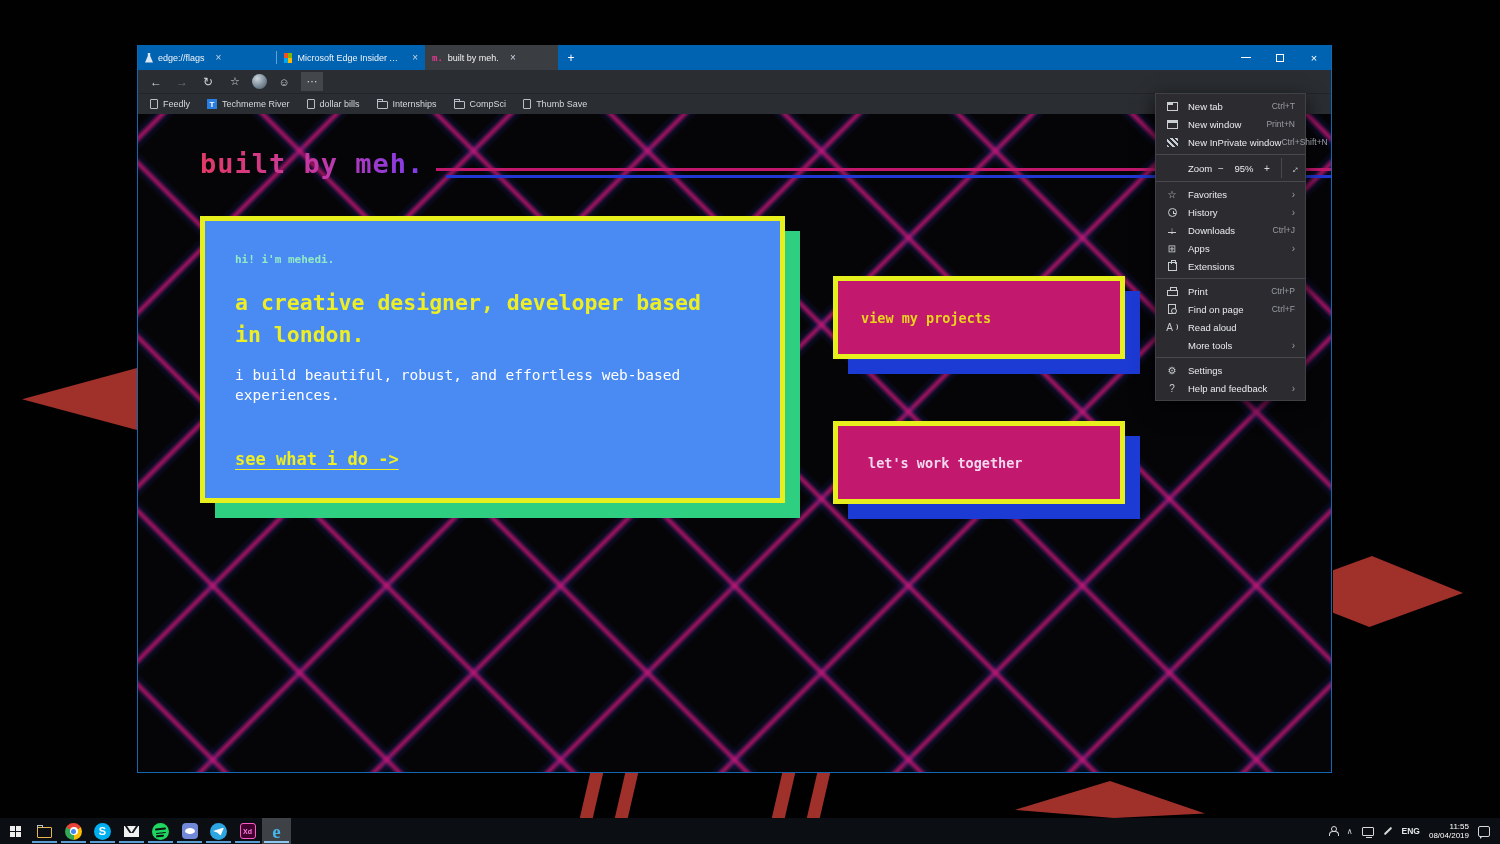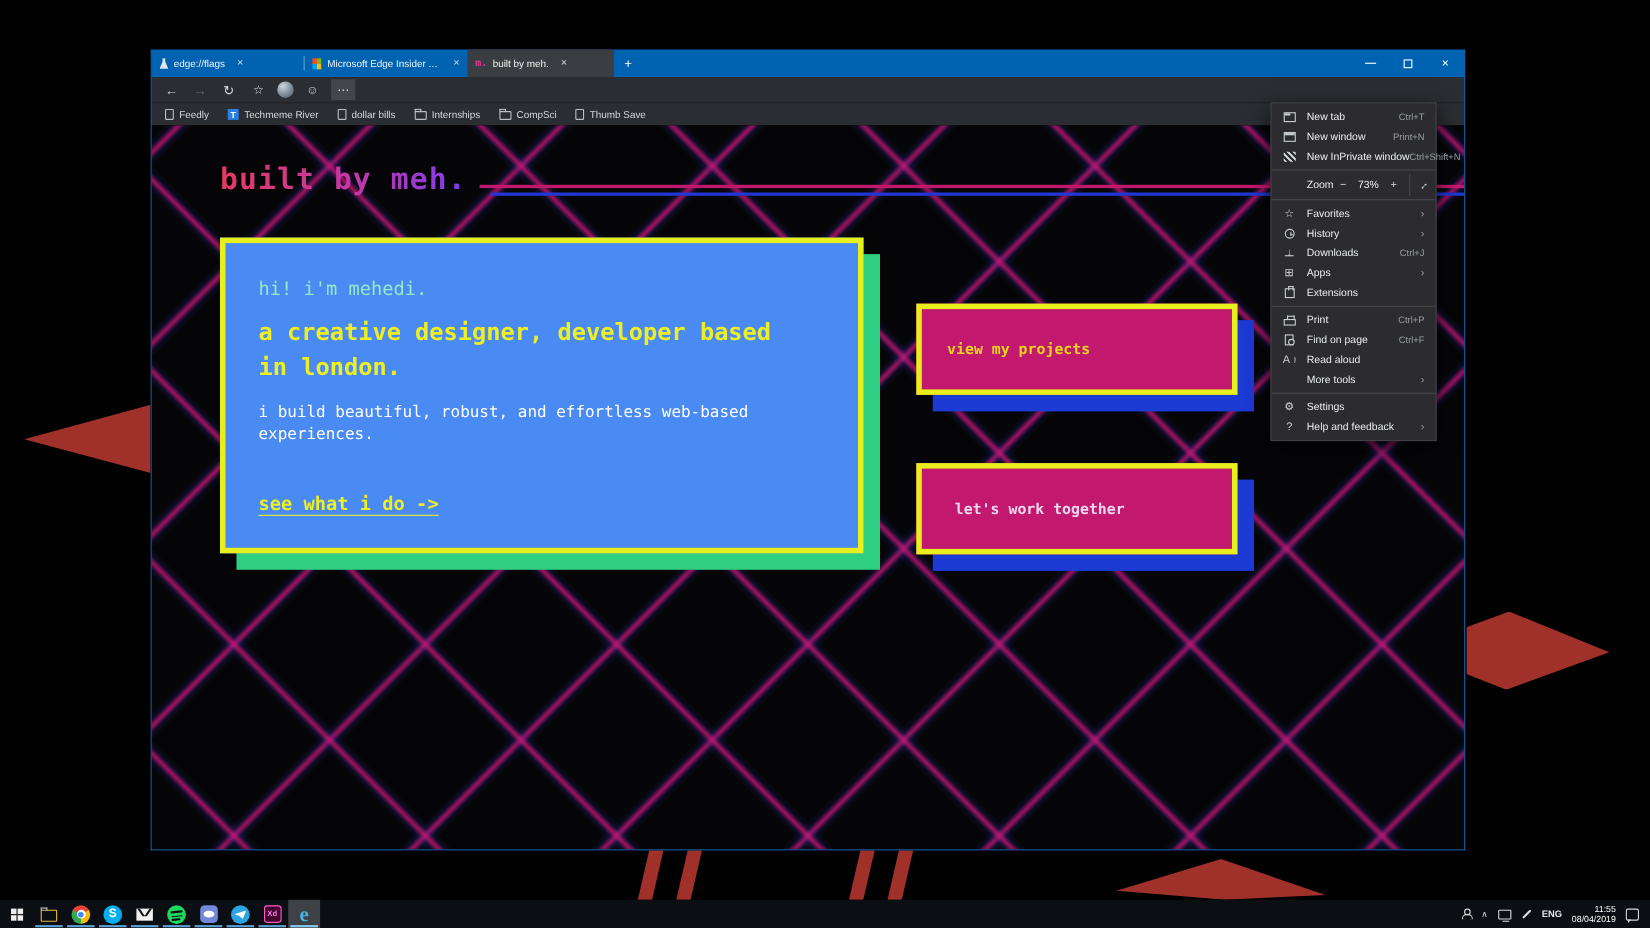--- a/index.html
+++ b/index.html
@@ -47,21 +47,21 @@
 
   
   .viewport{flex:1;position:relative;overflow:hidden;background-color:#050508;
     background-image:
       repeating-linear-gradient(45deg, rgba(0,0,0,0) 0px, rgba(0,0,0,0) 52px, rgba(40,40,160,.18) 57px, rgba(190,24,120,.75) 61px, rgba(190,24,120,.75) 62px, rgba(40,40,160,.18) 66px, rgba(0,0,0,0) 71px, rgba(0,0,0,0) 123px),
       repeating-linear-gradient(-45deg, rgba(0,0,0,0) 0px, rgba(0,0,0,0) 52px, rgba(40,40,160,.18) 57px, rgba(190,24,120,.75) 61px, rgba(190,24,120,.75) 62px, rgba(40,40,160,.18) 66px, rgba(0,0,0,0) 71px, rgba(0,0,0,0) 123px);}
   .logo{position:absolute;left:62px;top:34px;font-family:"DejaVu Sans Mono",monospace;font-weight:bold;font-size:27px;letter-spacing:1px;background:linear-gradient(90deg,#e23a64 0%,#c238a8 55%,#7c3cf0 100%);-webkit-background-clip:text;background-clip:text;color:transparent;}
   .hline{position:absolute;}
   .card-shadow{position:absolute;left:77px;top:117px;width:585px;height:287px;background:#2fcf81;}
   .card{position:absolute;left:62px;top:102px;width:585px;height:287px;background:#4a8af3;border:5px solid #e7ef1c;font-family:"DejaVu Sans Mono",monospace;}
-  .card .greet{position:absolute;left:30px;top:32px;font-size:17px;font-weight:normal;color:#90eac6;}
+  .card .greet{position:absolute;left:30px;top:32px;font-size:11px;font-weight:bold;color:#90eac6;}
   .card .headline{position:absolute;left:30px;top:66px;font-size:21.5px;font-weight:bold;color:#edee24;line-height:32px;}
   .card .bodytxt{position:absolute;left:30px;top:144px;font-size:14.5px;color:#ffffff;line-height:20px;}
   .card .cta{position:absolute;left:30px;top:228px;font-size:17px;font-weight:bold;color:#edee24;text-decoration:underline;text-underline-offset:4px;}
   .pbtn-shadow{position:absolute;width:292px;height:83px;background:#1c3ad4;}
   .pbtn{position:absolute;width:292px;height:83px;background:#c2186e;border:5px solid #e7ef1c;display:flex;align-items:center;padding-left:30px;font-family:"DejaVu Sans Mono",monospace;font-size:13.5px;font-weight:bold;}
   .pbtn.projects{color:#e9d41e;padding-left:23px;}
   .pbtn.contact{color:#f2d7ee;}
 
   
   .menu{position:absolute;left:1017px;top:48px;width:151px;background:#2c2c30;border:1px solid #414145;box-shadow:0 6px 18px rgba(0,0,0,.7);padding:3px 0;z-index:60;}
@@ -259,21 +259,21 @@
             <i class="ic-inprivate"></i>
           </span>
         <span class="mlabel">New InPrivate window</span>
         <span class="mshort">Ctrl+Shift+N</span>
       </div>
       <div class="mdiv"></div>
       <div class="mrow zoomrow">
         <span class="mico"></span>
         <span class="mlabel">Zoom</span>
         <span class="zbtn">−</span>
-        <span class="zval">73%</span>
+        <span class="zval">95%</span>
         <span class="zbtn">+</span>
         <span class="zfull">
             <span class="zfull-arrow">↔</span>
           </span>
       </div>
       <div class="mdiv"></div>
       <div class="mrow">
         <span class="mico">☆</span>
         <span class="mlabel">Favorites</span>
         <span class="mchev">›</span>

